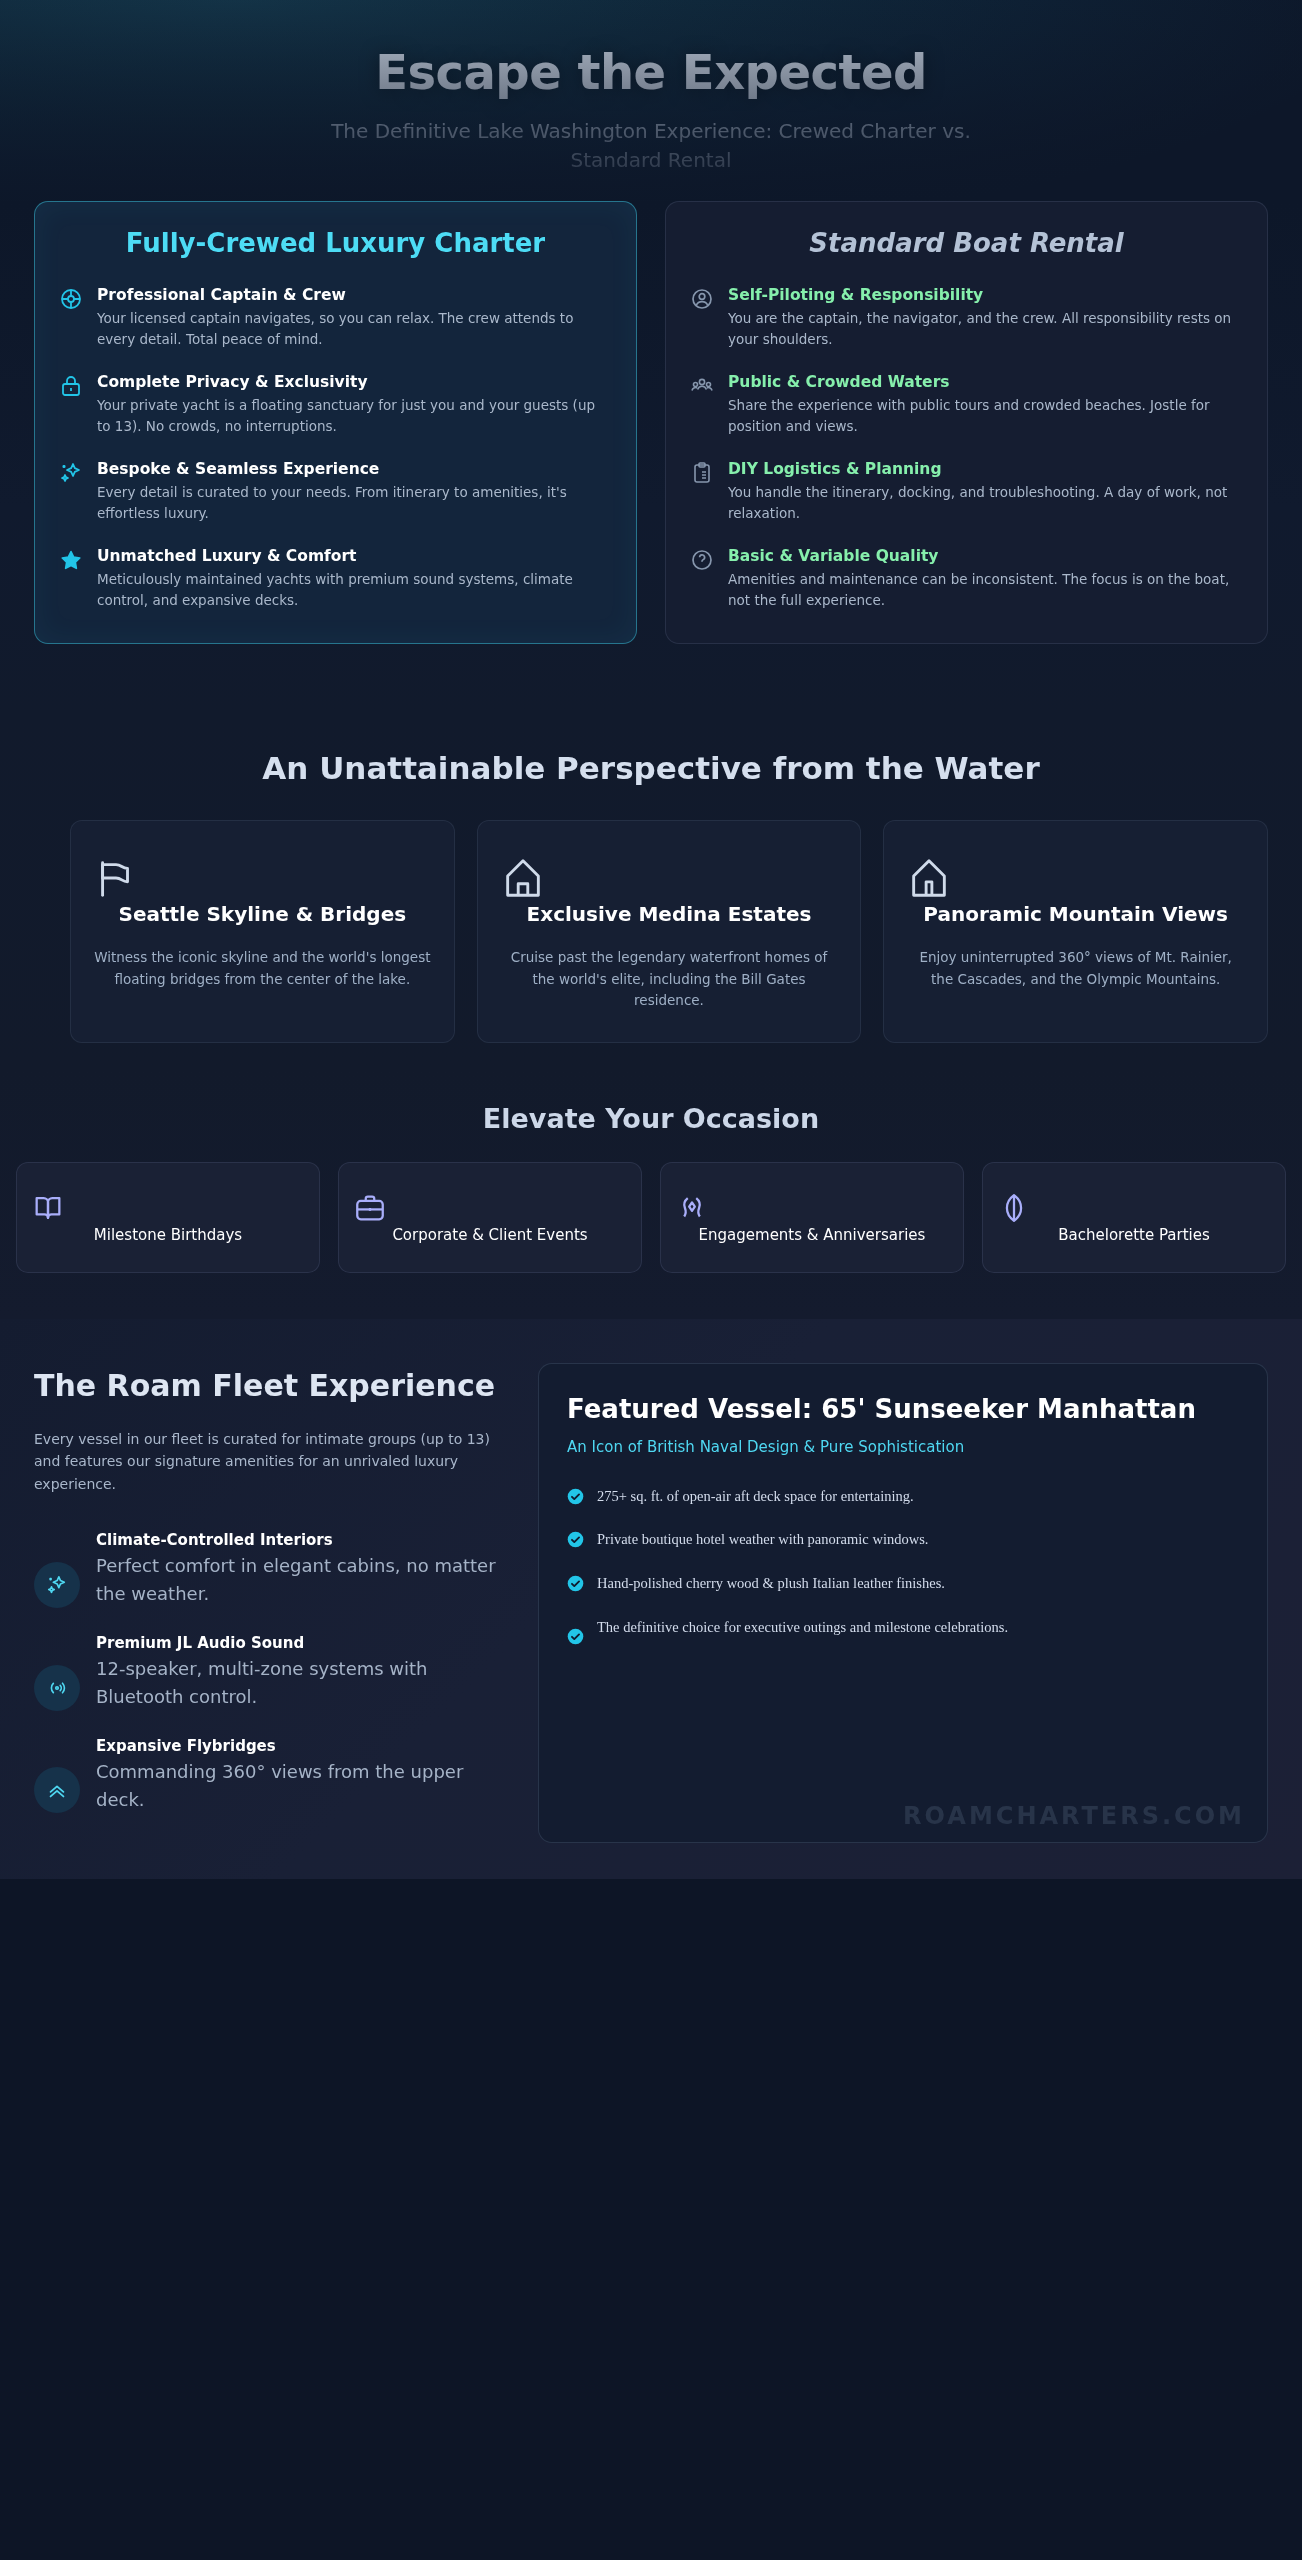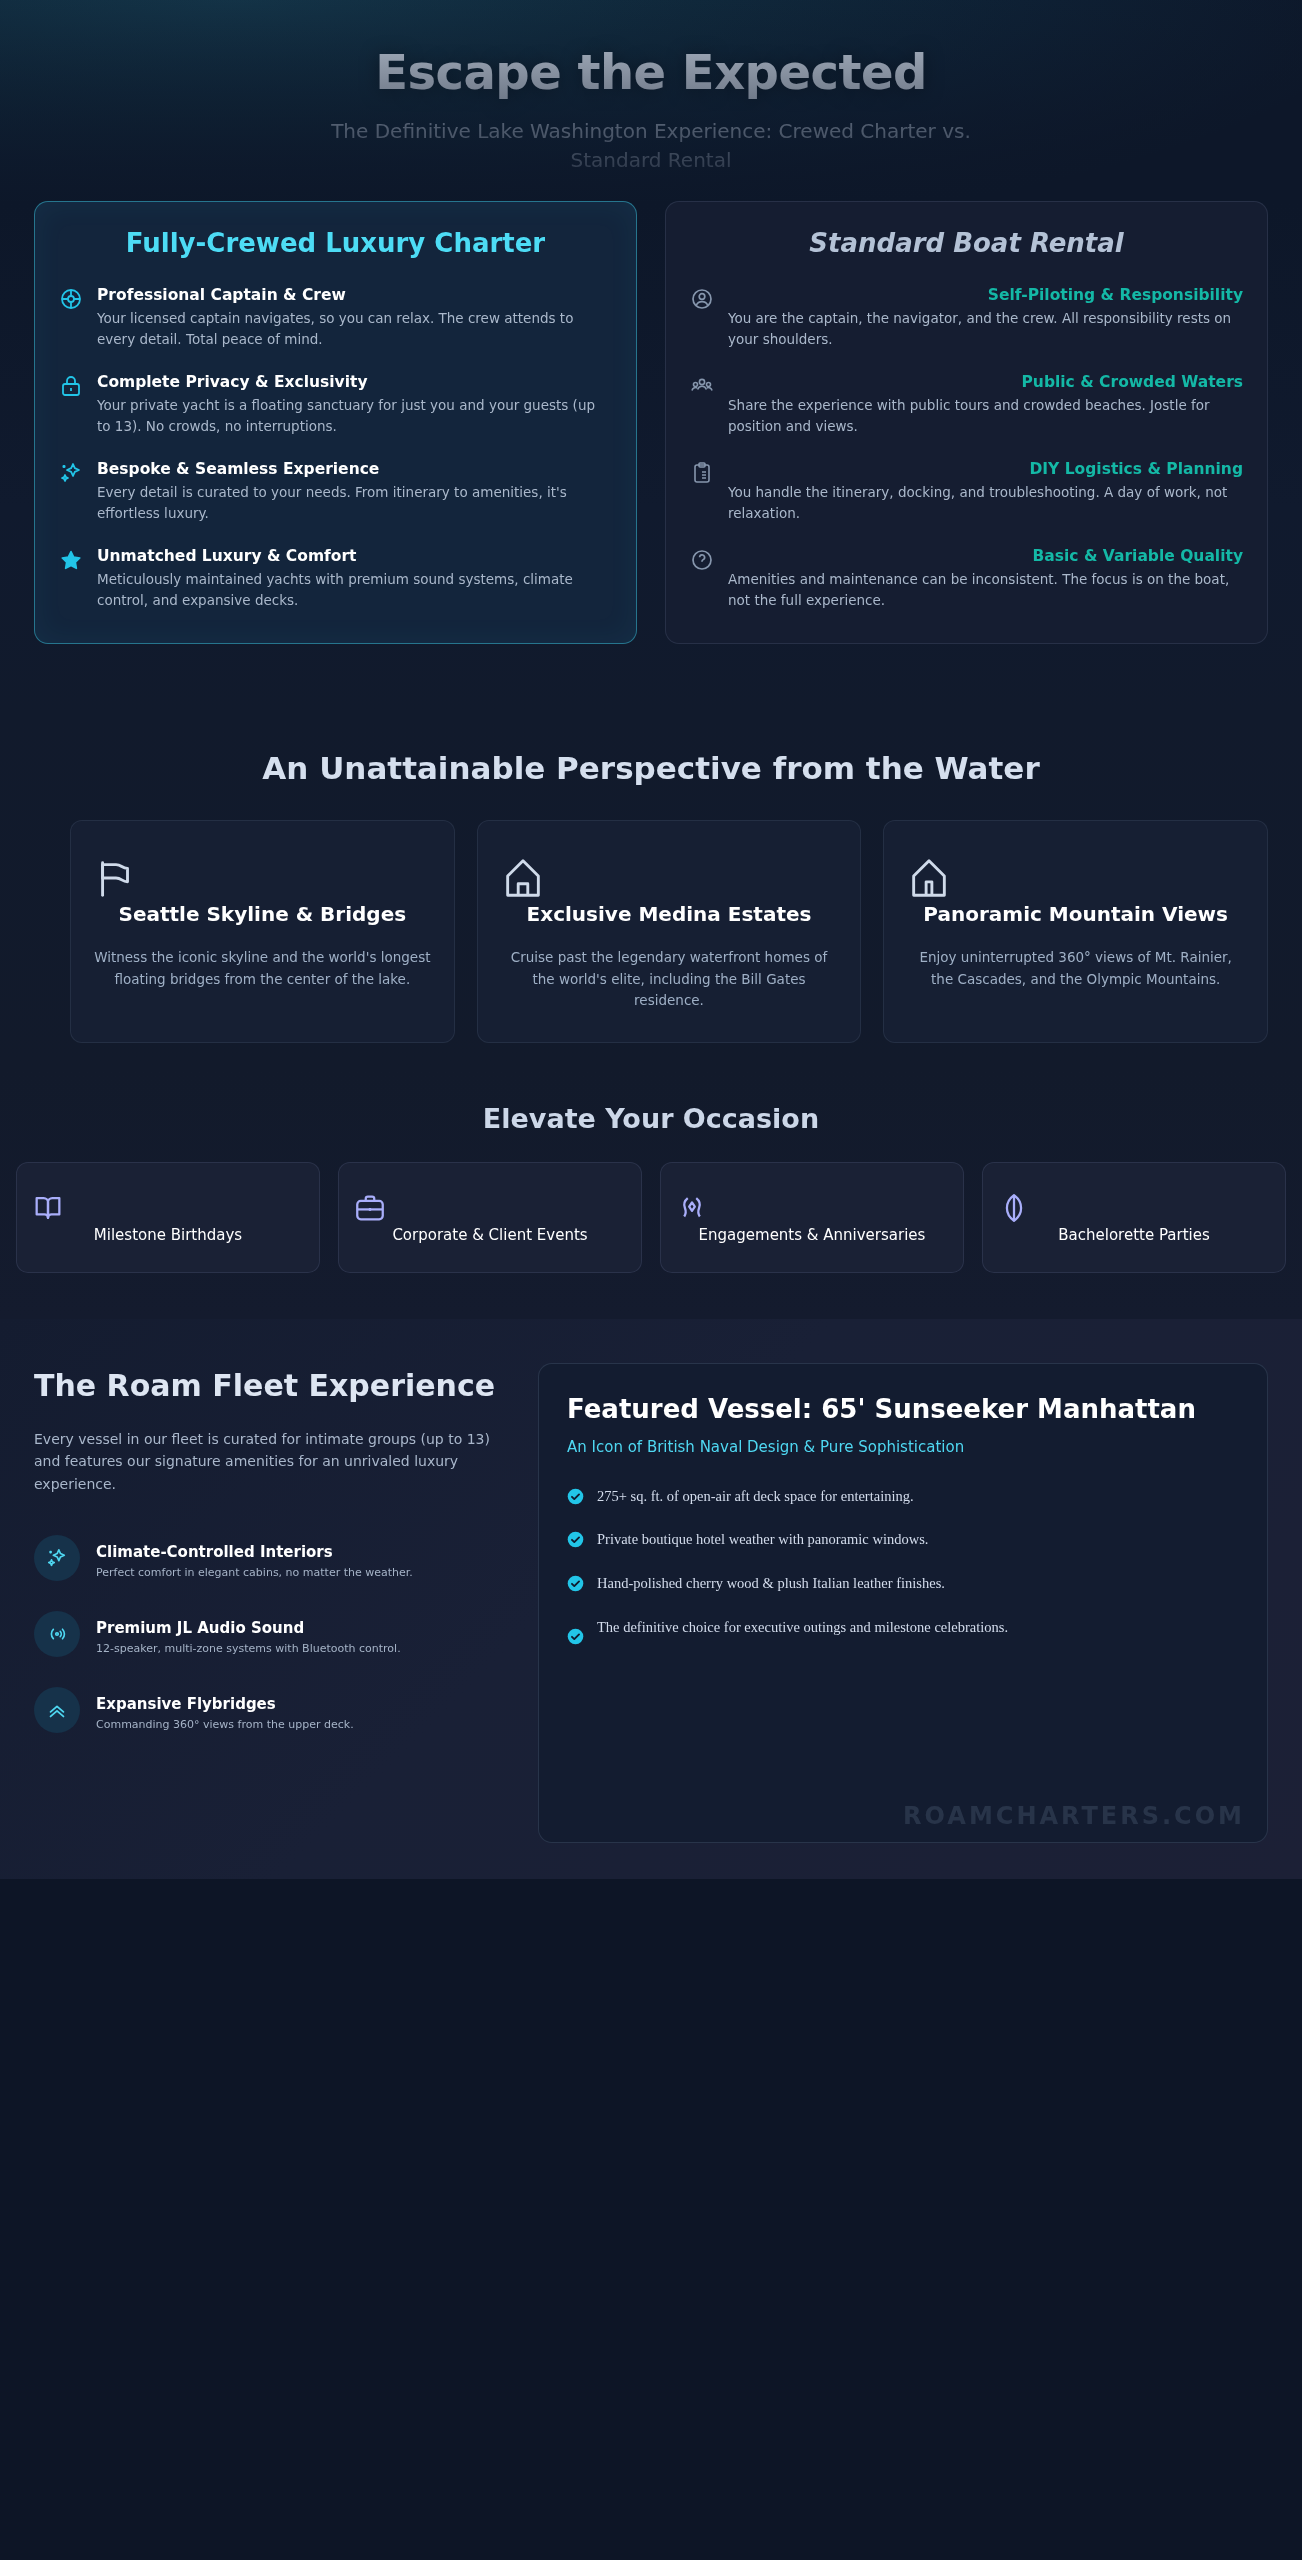--- a/index.html
+++ b/index.html
@@ -64,21 +64,21 @@
   }
   .cmp-card.crewed .cmp-title{ color:#4ddcf5; }
   .cmp-card.rental .cmp-title{ color:#b4c2d6;font-style:italic; }
   .feat{ display:flex; gap:14px; margin-bottom:22px; }
   .feat:last-child{ margin-bottom:2px; }
   .feat-ico{ flex:0 0 24px; width:24px; height:24px; margin-top:2px; }
   .feat-ico svg{ width:24px; height:24px; display:block; }
   .crewed .feat-ico svg{ stroke:#22c5e8; fill:none; }
   .rental .feat-ico svg{ stroke:#8696ad; fill:none; }
   .feat-h{ font-size:15.5px; font-weight:bold; color:#ffffff; margin-bottom:3px; line-height:1.3; }
-  .rental .feat-h{ color:#14b8a6;text-align:right; }
+  .rental .feat-h{ color:#86efac; }
   .feat-p{ font-size:13.5px; line-height:1.55; color:#aab8cb; }
 
   
   .section-p{
     background:linear-gradient(to bottom,#111a2c 0%, #121a2b 100%);
     padding:36px 34px 26px; text-align:center;
   }
   .sec-title{
     font-size:31px; font-weight:bold; color:#d5dfee; margin-bottom:34px;
   }
@@ -117,21 +117,21 @@
   .fleet-title{ font-size:30px; font-weight:bold; color:#dde5f2; line-height:1.15; margin-bottom:24px; }
   .fleet-intro{ font-size:14px; line-height:1.6; color:#a9b7cb; margin-bottom:36px; }
   .amen{ display:flex; gap:16px; margin-bottom:26px; align-items:flex-end; }
   .amen-ico{
     flex:0 0 46px; width:46px; height:46px; border-radius:50%;
     background:#16324a; display:flex; align-items:center; justify-content:center;
     margin-top:4px;
   }
   .amen-ico svg{ width:22px; height:22px; stroke:#4fd8f2; fill:none; display:block; }
   .amen-h{ font-size:15px; font-weight:bold; color:#ffffff; margin-bottom:3px; }
-  .amen-p{ font-size:11px; line-height:1.55; color:#a5b3c7; }
+  .amen-p{ font-size:18px; line-height:1.55; color:#a5b3c7; }
 
   .fleet-right{
     flex:1; background:#131c30; border:1px solid rgba(120,140,170,.22);
     border-radius:14px; padding:30px 28px 34px; position:relative;
     align-self:stretch; overflow:hidden;
   }
   .vessel-title{ font-size:26px; font-weight:bold; color:#ffffff; line-height:1.2; margin-bottom:12px; }
   .vessel-sub{ font-size:15px; color:#4fd8f2; margin-bottom:30px; }
   .vrow{ display:flex; gap:13px; margin-bottom:22px; align-items:flex-start; }
   .vchk{ flex:0 0 17px; width:17px; height:17px; margin-top:2px; }

